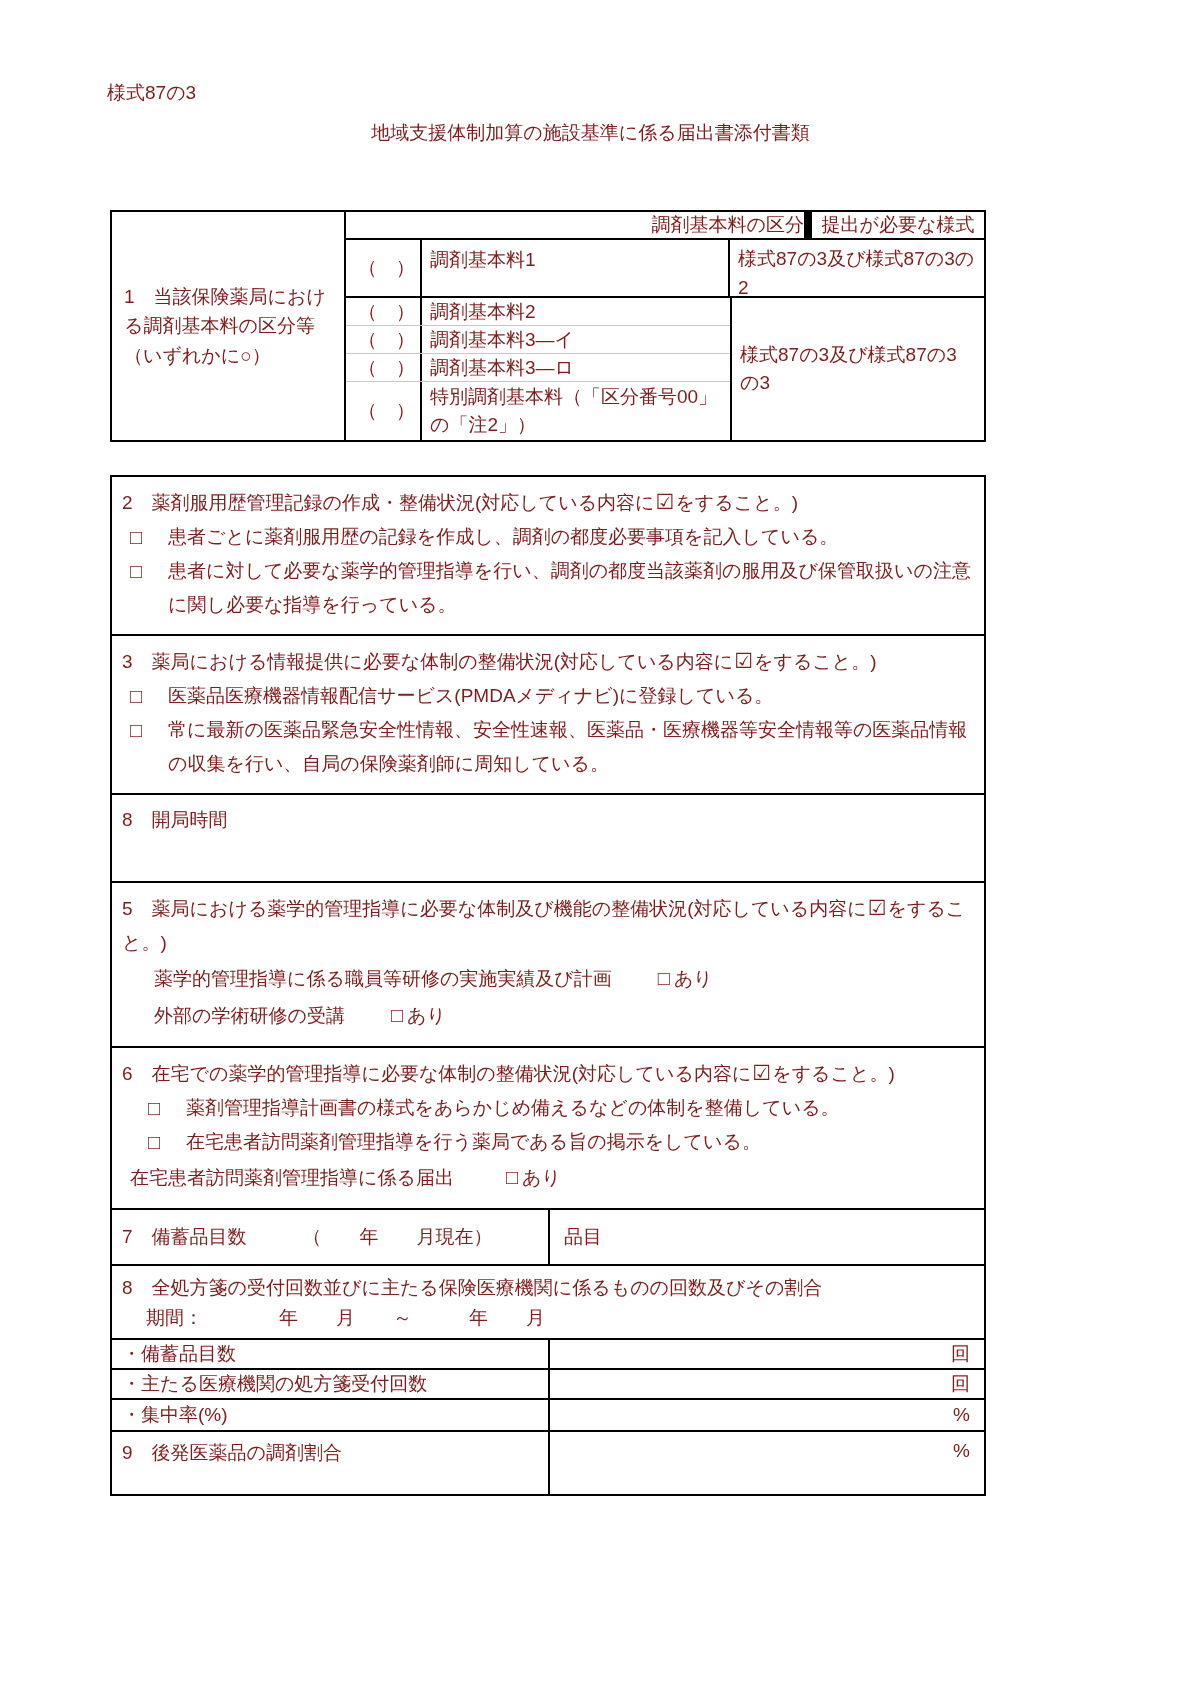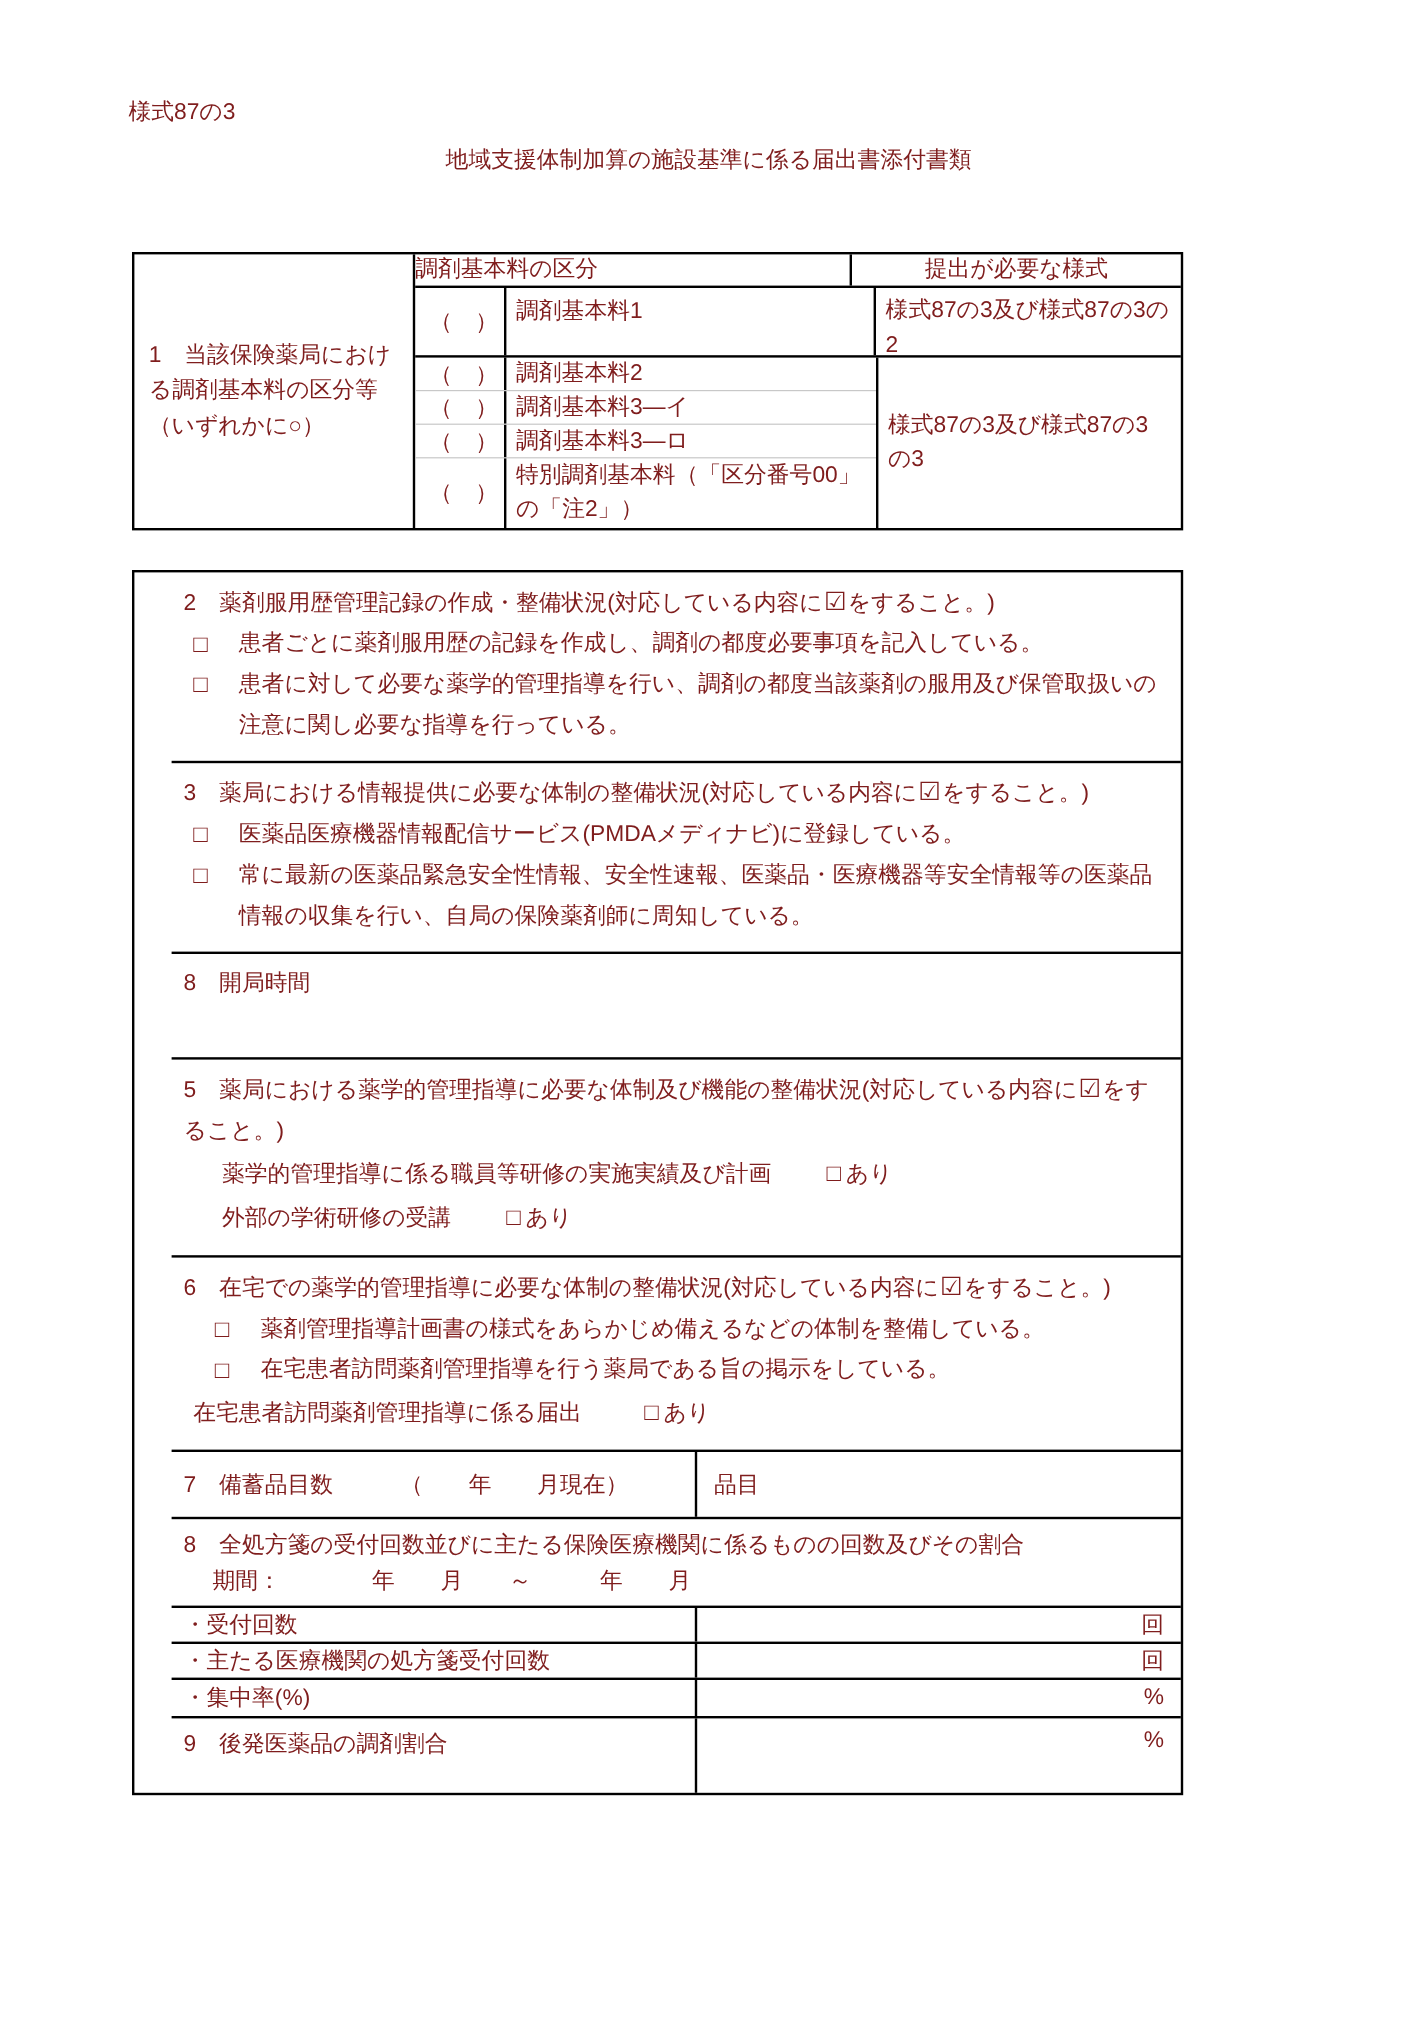--- a/index.html
+++ b/index.html
@@ -11,38 +11,38 @@
     font-size:19px;
   }
   .form-number { position:absolute; left:107px; top:80px; }
   .doc-title  { position:absolute; left:0; top:120px; width:100%; text-align:center; }
 
   
   .t1 { position:absolute; left:110px; top:210px; width:876px; border:2px solid #000; display:flex; background:#fff; }
   .t1-left { width:234px; border-right:2px solid #000; padding:10px 12px; display:flex; align-items:center; line-height:1.55; }
   .t1-right { flex:1; display:flex; flex-direction:column; }
   .t1-head { display:flex; border-bottom:2px solid #000; height:28px; }
-  .t1-head-kubun { width:364px; border-right:2px solid #000000; text-align:left; line-height:26px; }
+  .t1-head-kubun { width:466px; border-right:8px solid #000000; text-align:right; line-height:26px; }
   .t1-head-form  { flex:1; text-align:center; line-height:26px; }
   .t1-row1 { display:flex; border-bottom:2px solid #000; height:58px; }
   .markcol { width:76px; border-right:2px solid #000; display:flex; align-items:center; padding-left:12px; }
   .namecol { width:308px; border-right:2px solid #000; padding:6px 8px; line-height:1.45; }
   .formcol { flex:1; padding:5px 8px; line-height:1.5; }
   .t1-row2 { display:flex; flex:1; }
   .groupcol { width:386px; border-right:2px solid #000; display:flex; flex-direction:column; }
   .subrow { display:flex; border-bottom:1px solid #c8c8c8; }
   .subrow:last-child { border-bottom:none; }
   .subrow .namecol { border-right:none; flex:1; display:flex; align-items:center; padding:3px 8px; }
   .sr-s { height:28px; }
   .sr-l { height:58px; }
   .formcol.vcenter { display:flex; align-items:center; }
 
   
   .t2 { position:absolute; left:110px; top:475px; width:876px; border:2px solid #000; background:#fff; }
-  .sec { border-bottom:2px solid #000;margin-left:31px; }
+  .sec { border-bottom:2px solid #000; }
   .sec:last-child { border-bottom:none; }
   .sec.pad { padding:8px 10px 12px 10px; }
   .sec-title { line-height:34px; }
   .chk { font-weight:bold; font-size:21px; padding:0 1px; }
   .box { font-size:20px; }
   .chk-item { display:flex; padding-left:8px; line-height:34px; }
   .chk-item .box { width:22px; margin-right:16px; flex:0 0 auto; }
   .chk-item .itxt { flex:1; }
   .indent2 .chk-item { padding-left:26px; }
   .inline-row { padding-left:32px; line-height:37px; }
@@ -186,21 +186,21 @@
         <span>品目</span>
       </div>
     </div>
 
     <div class="sec">
       <div class="s8-head">
         <div>8　全処方箋の受付回数並びに主たる保険医療機関に係るものの回数及びその割合</div>
         <div class="s8-period">期間：　　　　年　　月　　～　　　年　　月</div>
       </div>
       <div class="s8-row">
-        <div class="cell-l">・受付回数</div>
+        <div class="cell-l">・備蓄品目数</div>
         <div class="cell-r">
           <span>回</span>
         </div>
       </div>
       <div class="s8-row">
         <div class="cell-l">・主たる医療機関の処方箋受付回数</div>
         <div class="cell-r">
           <span>回</span>
         </div>
       </div>

